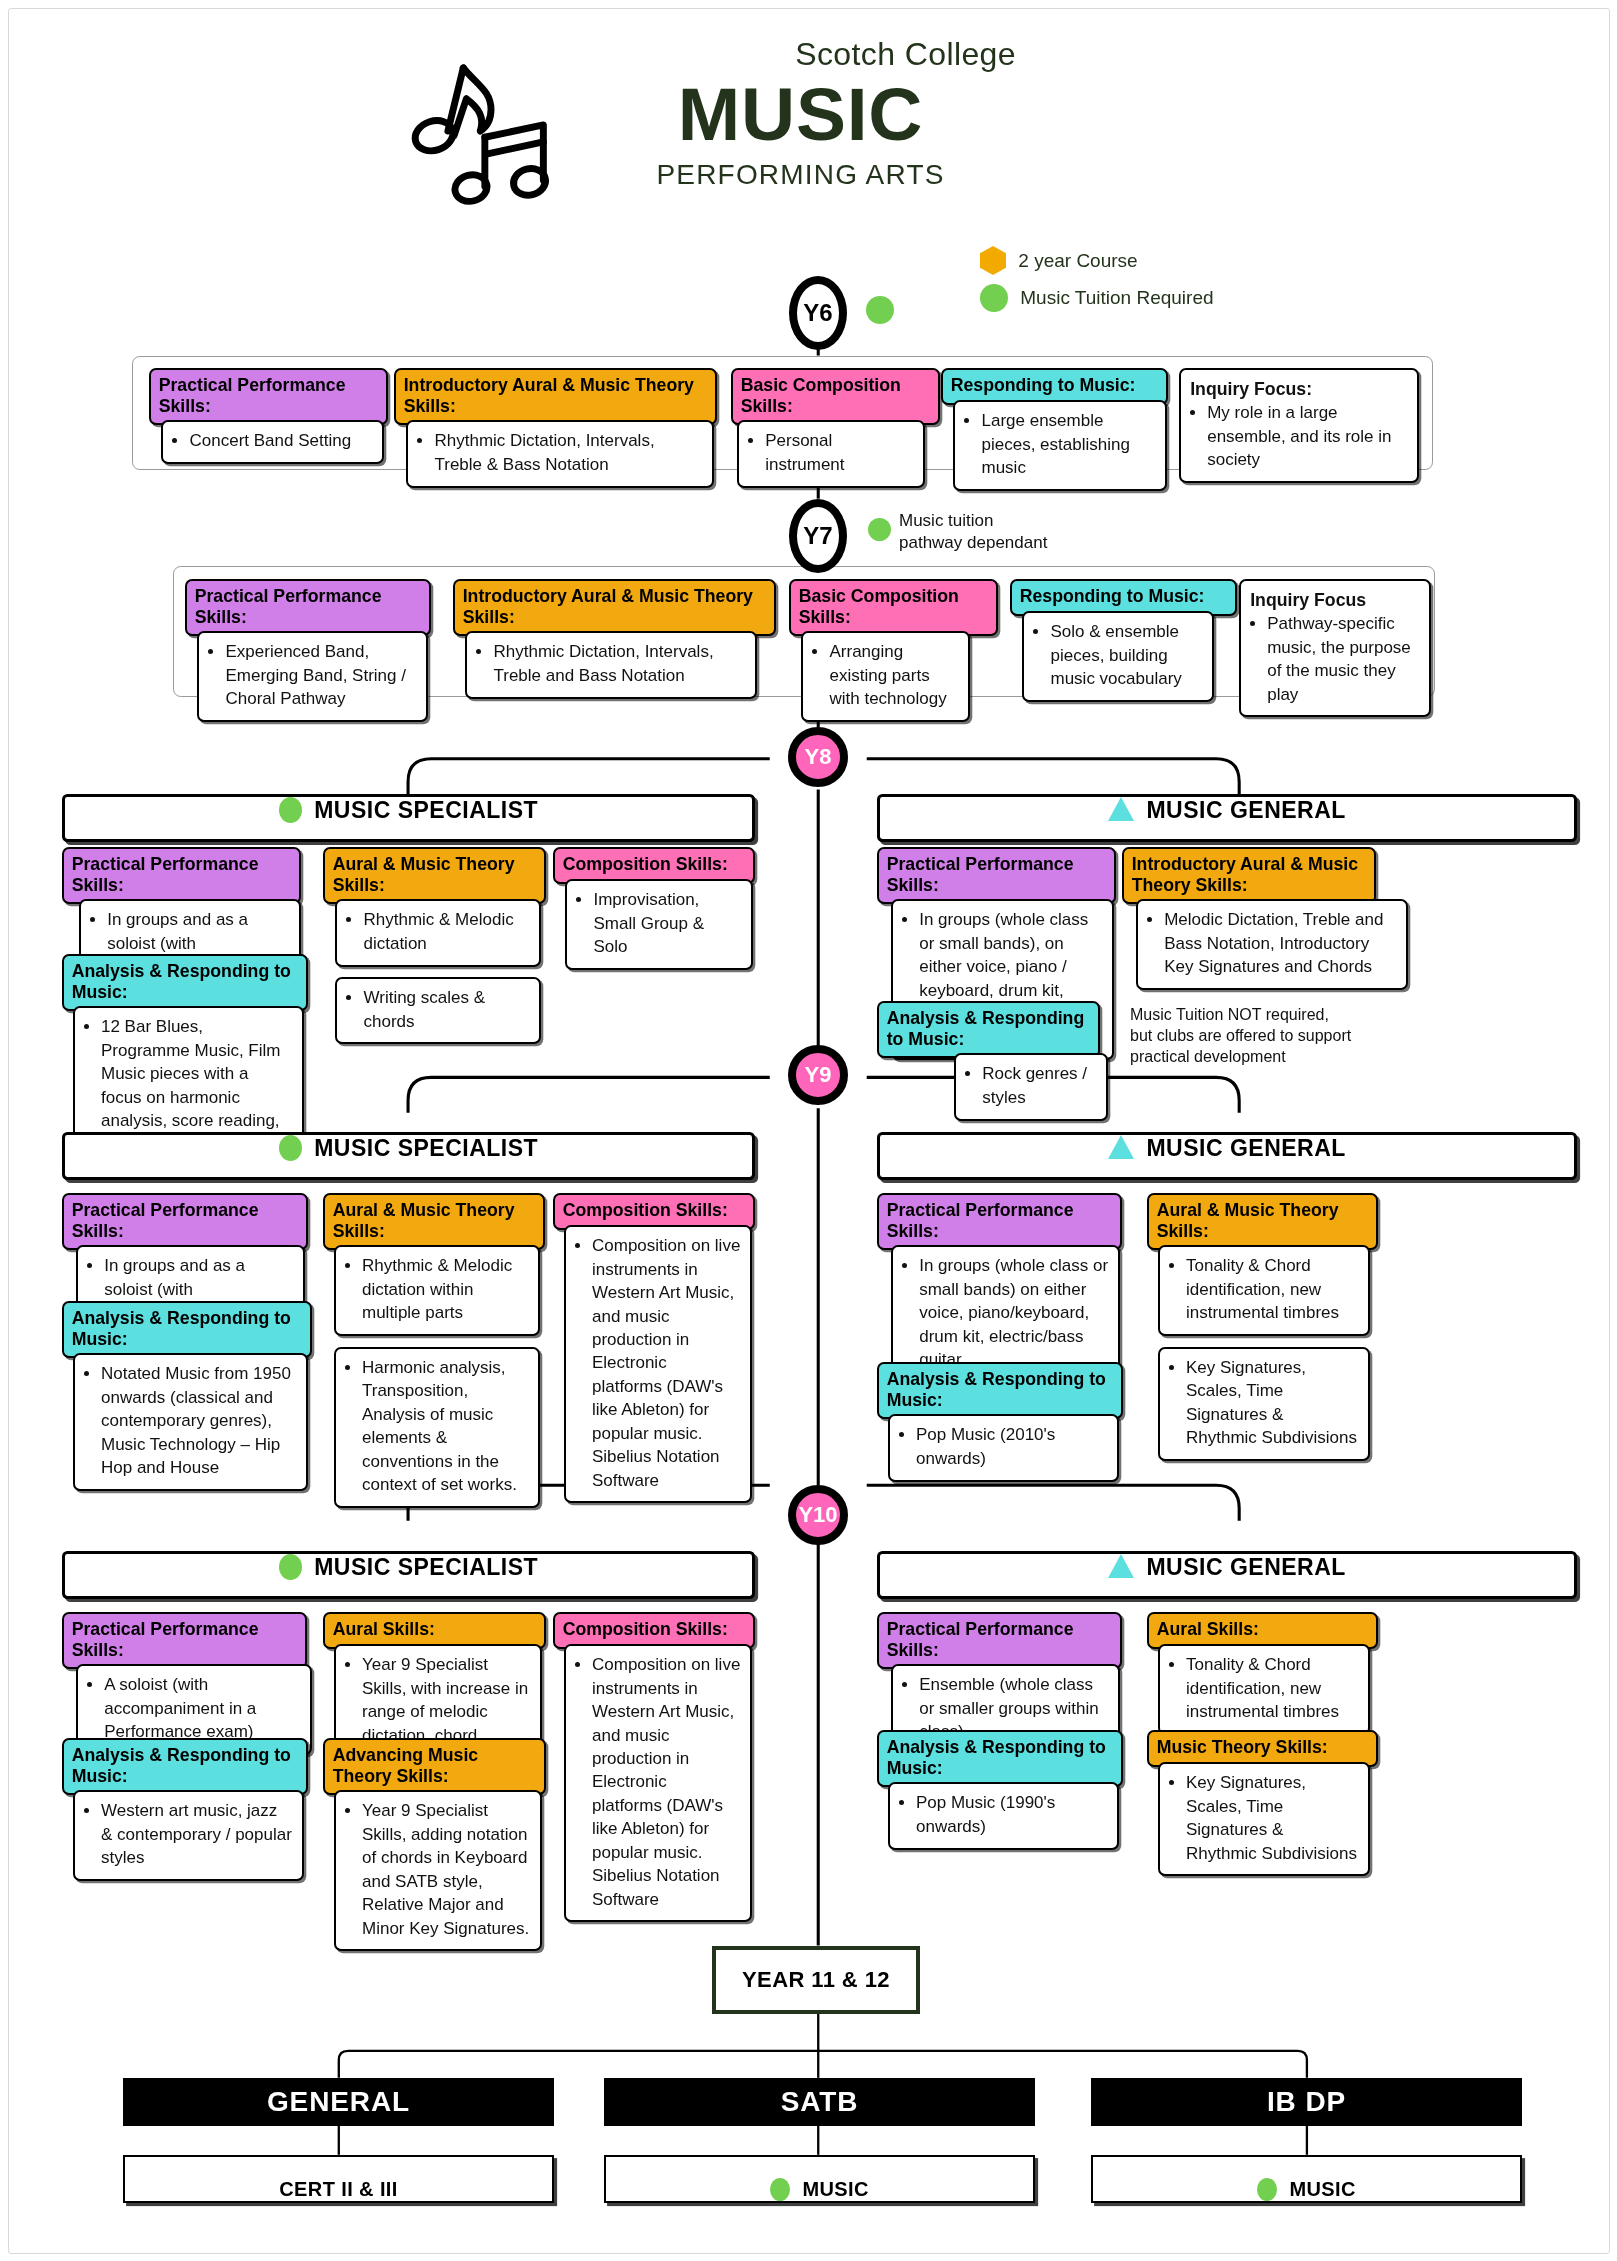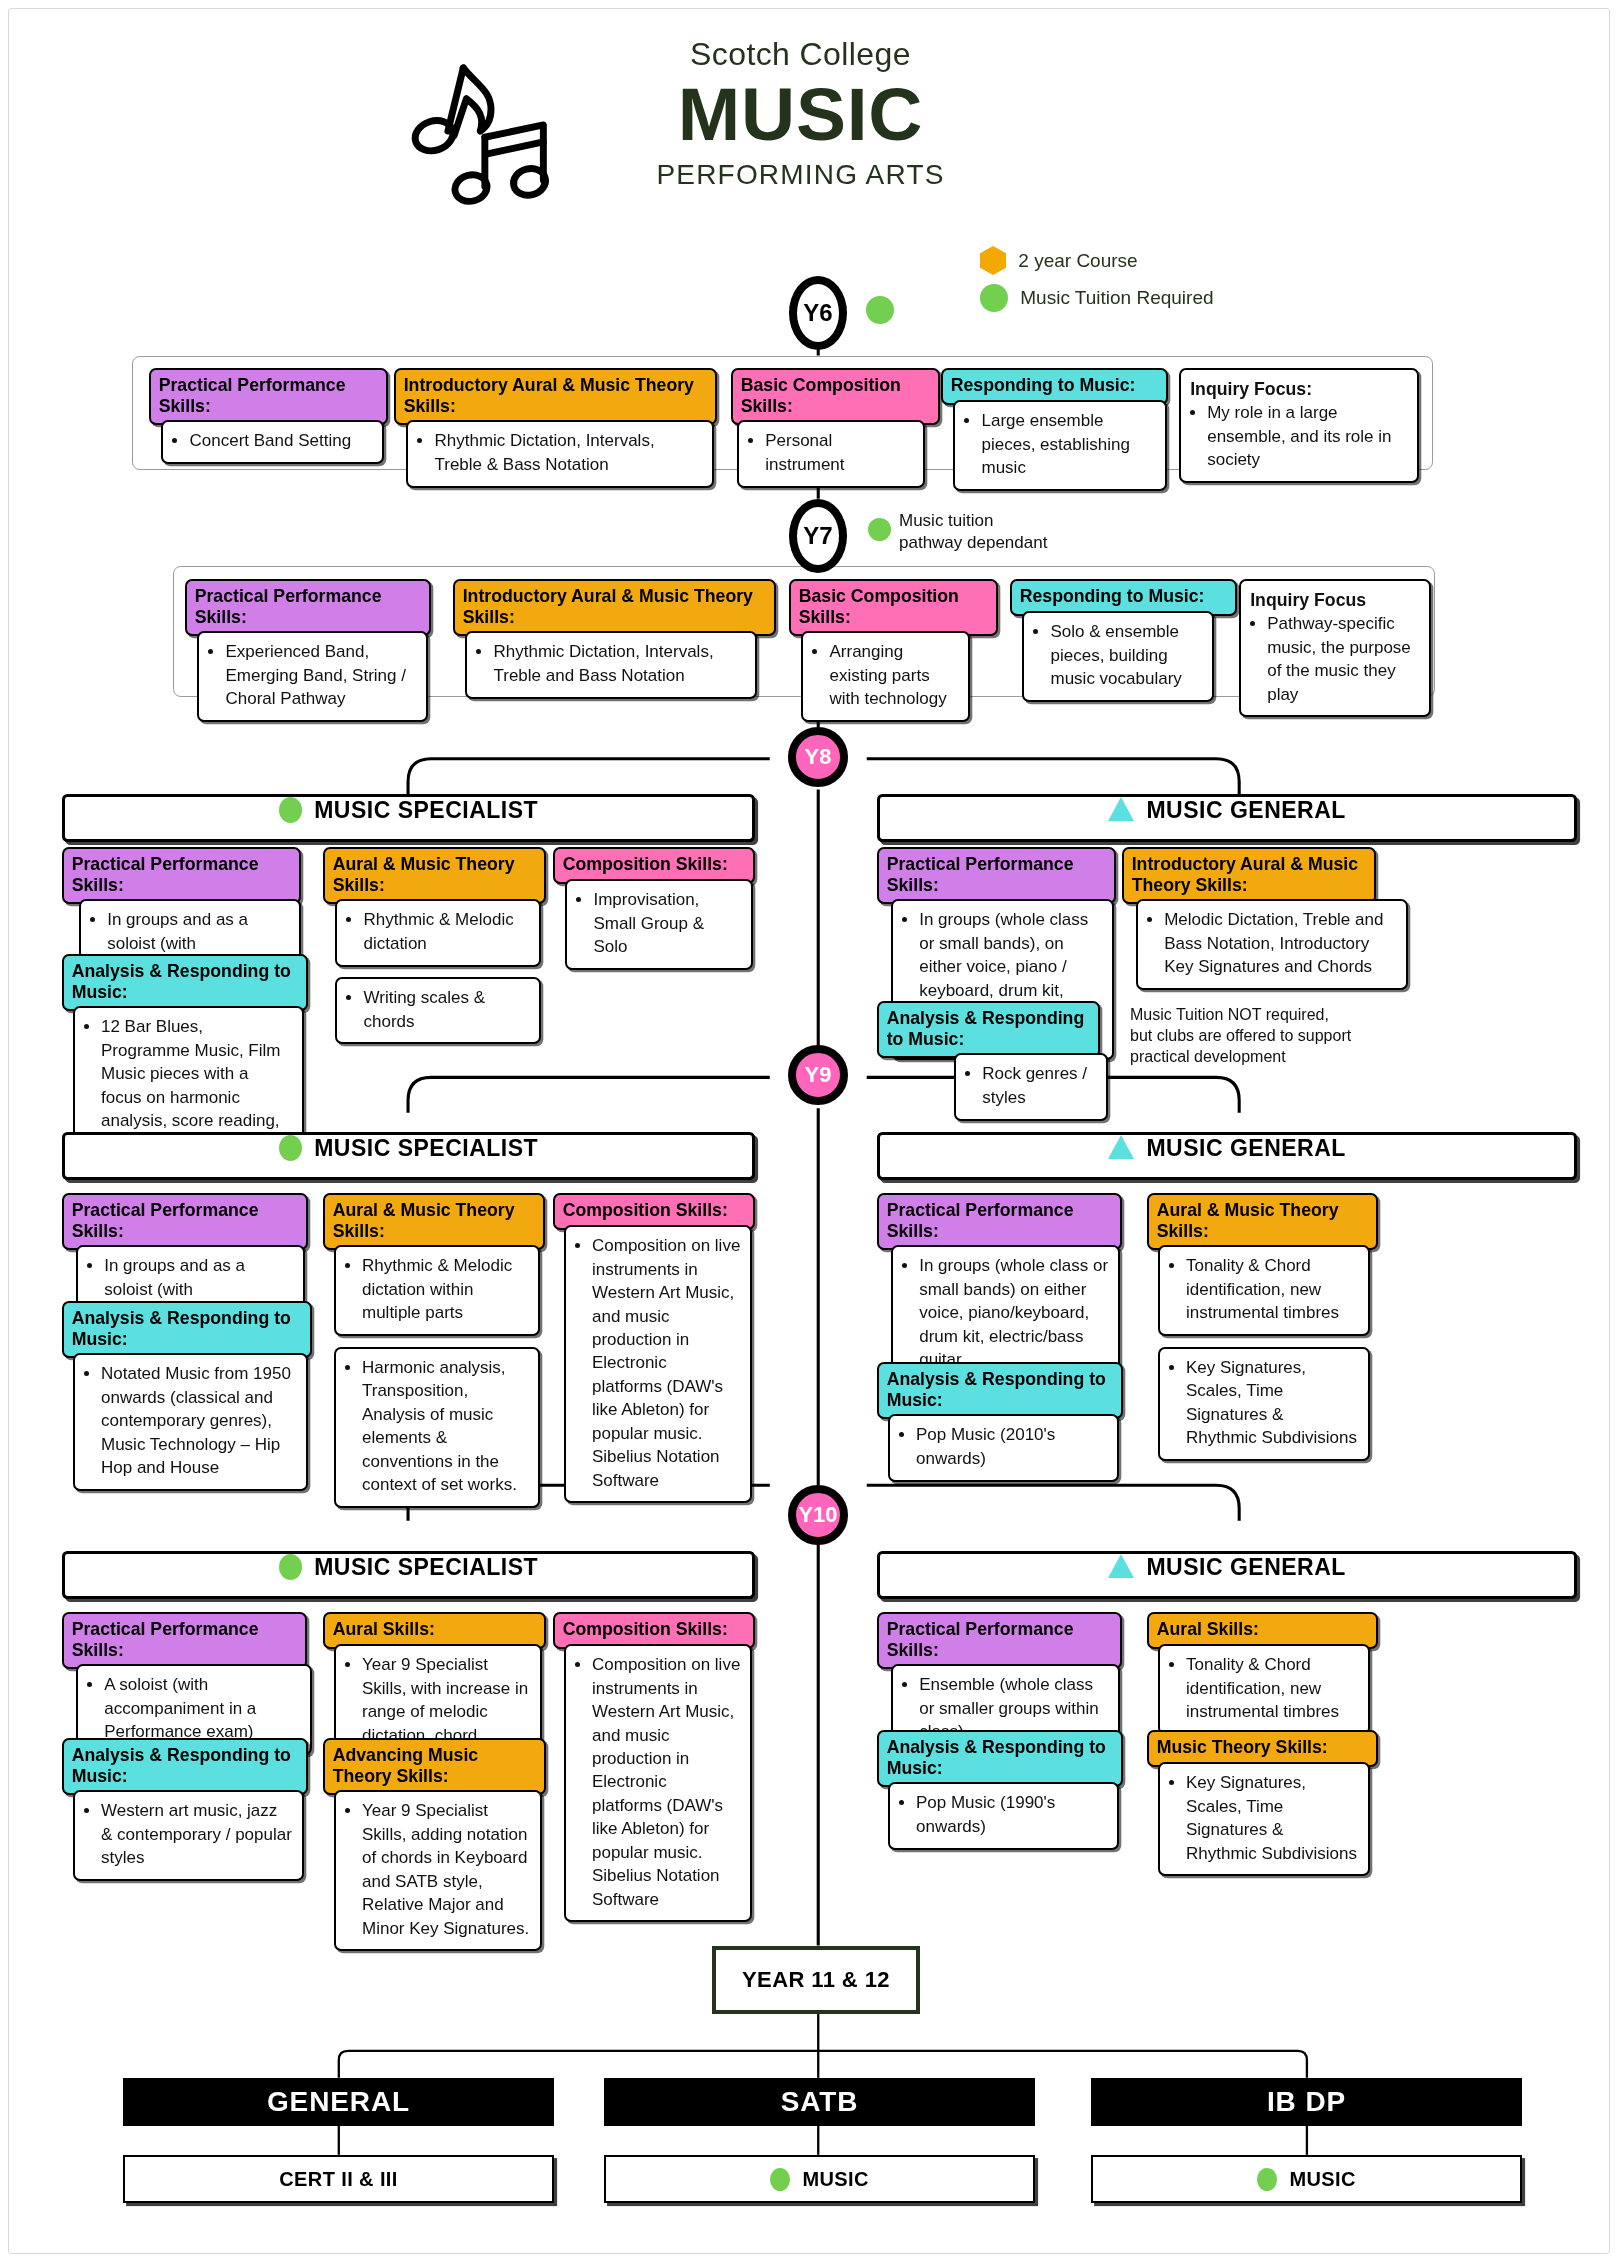--- a/index.html
+++ b/index.html
@@ -16,21 +16,21 @@
     position: absolute; left: 7.7px; top: 7.7px;
     width: 1602px; height: 2246px;
     border: 1.5px solid #d8d8d8; border-radius: 3.1px;
     pointer-events: none;
   }
 
   
   .header { position:absolute; left:0; top:21.6px; width:1618px; height:216px; }
   .logo { position:absolute; left:400px; top:29px; width:162px; height:154px; }
   .title-block { position:absolute; left:585px; top:15.4px; width:431px; text-align:center; }
-  .t-small { font-size:32px; color:#24331b; letter-spacing:0.4px; line-height:1.1; }
+  .t-small { font-size:32px; color:#24331b; letter-spacing:0.4px; line-height:1.1;text-align:right; }
   .t-big   { font-size:75px; font-weight:bold; color:#24331b; letter-spacing:0.8px; line-height:1.05; margin-top:3.1px;}
   .t-sub   { font-size:28px; color:#24331b; letter-spacing:1.2px; margin-top:4.6px;}
 
   
   .legend { position:absolute; left:980px; top:246px; }
   .legend-row { display:flex; align-items:center; gap:12.3px; margin-bottom:9.2px; }
   .legend-text { font-size:19px; color:#24331b; }
   .hexagon {
     width:26px; height:29px; background:#f2a900;
     clip-path: polygon(50% 0%, 100% 25%, 100% 75%, 50% 100%, 0% 75%, 0% 25%);
@@ -105,21 +105,21 @@
     position:absolute; background:#fff; border:4.6px solid #24331b;
     display:flex; align-items:center; justify-content:center;
     font-size:22px; font-weight:bold; letter-spacing:0.4px; color:#000; z-index:4;
   }
   .black-box {
     position:absolute; background:#000; display:flex; align-items:center; justify-content:center;
     color:#fff; font-size:28px; font-weight:bold; letter-spacing:0.9px; z-index:4;
   }
   .white-box {
     position:absolute; background:#fff; border:2.3px solid #000;
-    display:flex; align-items:center; justify-content:center; gap:12.3px;
+    display:flex; align-items:flex-end; justify-content:center; gap:12.3px;
     font-size:20px; font-weight:bold; letter-spacing:0.4px; color:#000;
     box-shadow: 3.1px 3.1px 0 rgba(0,0,0,.75); z-index:4;
   }
   .white-box .badge-dot { width:20px; height:23px; }
 </style>
 </head>
 <body>
 
 <div class="page-border"></div>
 

